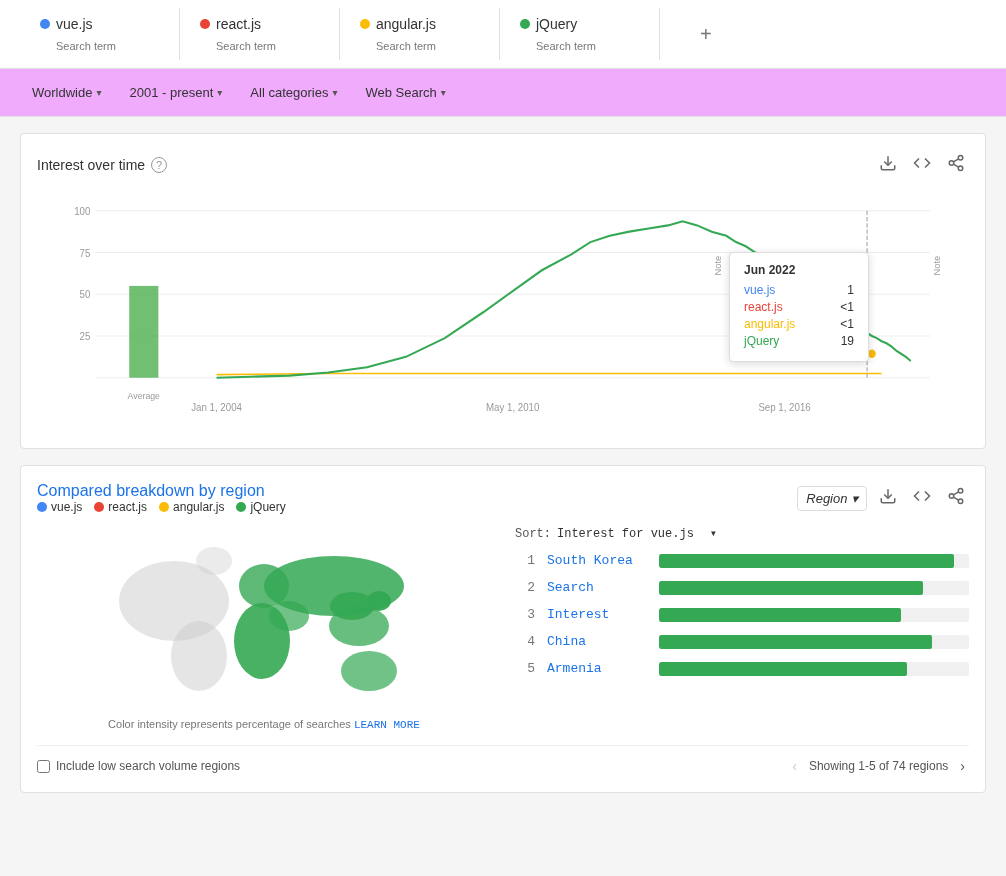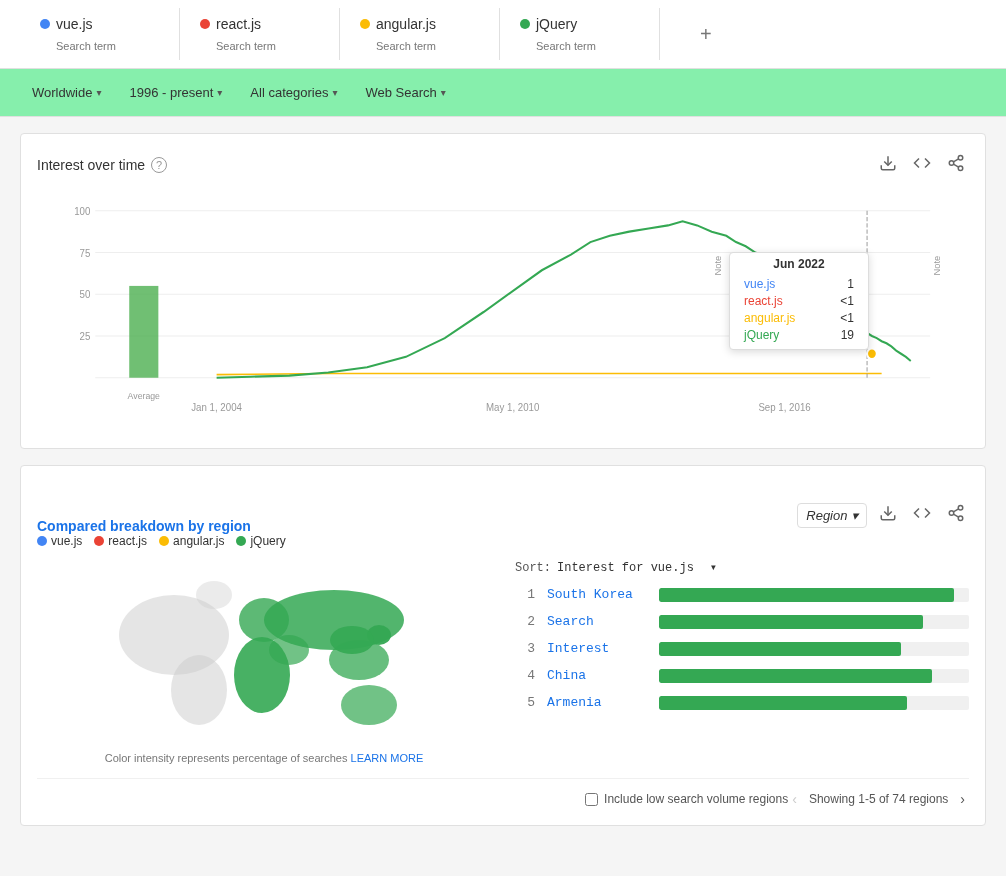--- a/index.html
+++ b/index.html
@@ -46,21 +46,21 @@
     }
     .add-btn {
       margin-left: 20px;
       font-size: 20px;
       color: #777;
       cursor: pointer;
       padding: 8px 20px;
     }
 
     .filter-bar {
-      background: #86efac;
+      background: #f0abfc;
       border-bottom: 1px solid #e0e0e0;
       padding: 10px 20px;
       display: flex;
       align-items: center;
       gap: 4px;
     }
     .filter-btn {
       display: flex;
       align-items: center;
       gap: 4px;
@@ -143,45 +143,43 @@
     }
 
     
     .chart-tooltip {
       position: absolute;
       right: 100px;
       top: 60px;
       background: #fff;
       border: 1px solid #ddd;
       border-radius: 4px;
-      padding: 4px 14px;
+      padding: 10px 14px;
       box-shadow: 0 2px 8px rgba(0,0,0,0.15);
       min-width: 140px;
       font-size: 12px;
-      text-align: center;
     }
     .tooltip-date {
       font-weight: bold;
       margin-bottom: 6px;
       color: #333;
       font-size: 12px;
     }
     .tooltip-row {
       display: flex;
       justify-content: space-between;
       align-items: center;
       margin: 3px 0;
     }
     .tooltip-term { color: #555; }
     .tooltip-val { font-weight: 500; color: #333; }
     .region-title {
-      font-size: 14px;
-      font-weight: 700;
+      font-size: 16px;
+      font-weight: 400;
       color: #1a73e8;
-      margin-top: 36px;
     }
     .legend-row {
       display: flex;
       align-items: center;
       gap: 12px;
       flex-wrap: wrap;
     }
     .legend-item {
       display: flex;
       align-items: center;
@@ -198,21 +196,21 @@
       flex: 1;
       display: flex;
       flex-direction: column;
       align-items: center;
     }
     .map-note {
       font-size: 11px;
       color: #777;
       margin-top: 12px;
     }
-    .learn-more { color: #1a73e8; cursor: pointer; }
+    .learn-more { color: #1a73e8; cursor: pointer; font-family: Liberation Mono, monospace; }
 
     .ranking-area {
       flex: 1;
       font-family: Liberation Mono, monospace;
     }
     .sort-row {
       display: flex;
       align-items: center;
       gap: 6px;
       font-size: 12px;
@@ -255,21 +253,21 @@
     }
     .rank-bar {
       height: 100%;
       background: #34A853;
       border-radius: 2px;
     }
 
     .card-footer {
       display: flex;
       align-items: center;
-      justify-content: flex-end;
+      justify-content: space-between;
       margin-top: 14px;
       padding-top: 10px;
       border-top: 1px solid #f0f0f0;
     }
     .checkbox-row {
       display: flex;
       align-items: center;
       gap: 6px;
       font-size: 12px;
       color: #555;
@@ -347,21 +345,21 @@
   </div>
   <div class="add-btn">+</div>
 </div>
 
 <div class="filter-bar">
   <button class="filter-btn">
     <span>Worldwide</span>
     <span class="chevron">▾</span>
   </button>
   <button class="filter-btn">
-    <span>1996 - present</span>
+    <span>2001 - present</span>
     <span class="chevron">▾</span>
   </button>
   <button class="filter-btn">
     <span>All categories</span>
     <span class="chevron">▾</span>
   </button>
   <button class="filter-btn">
     <span>Web Search</span>
     <span class="chevron">▾</span>
   </button>

